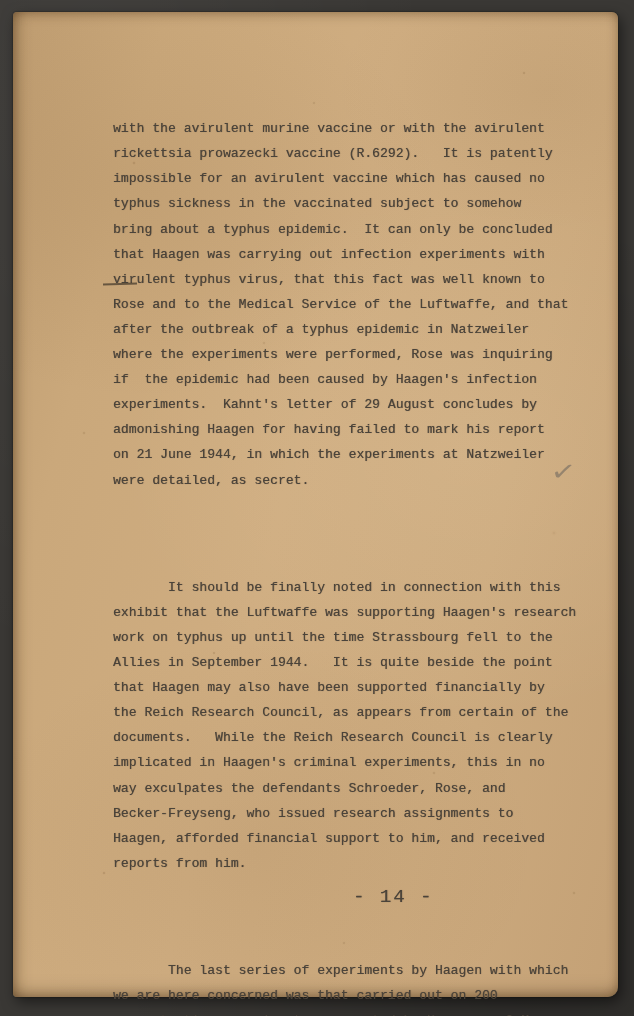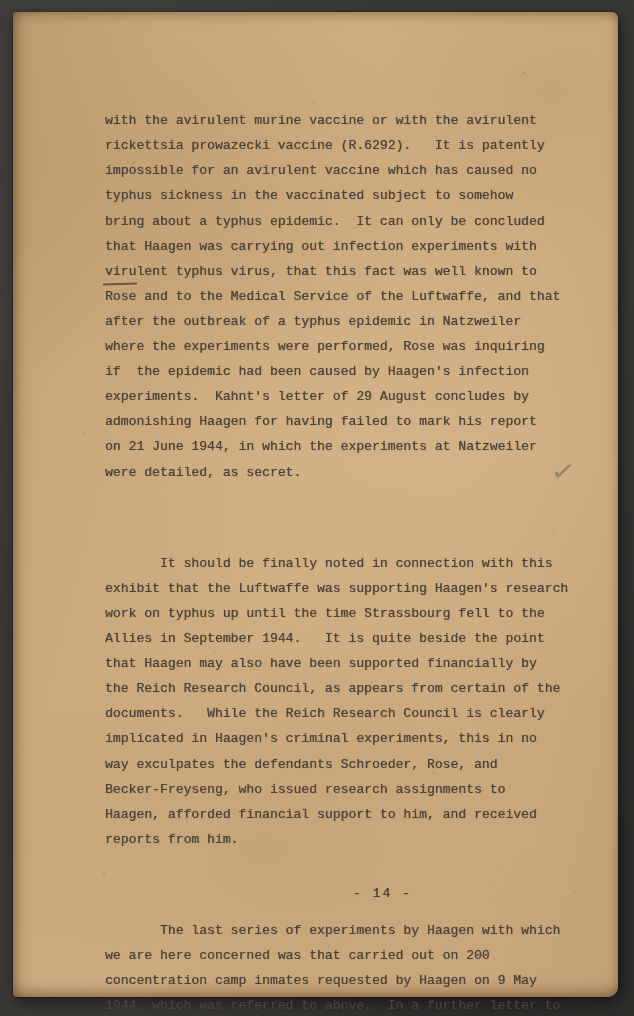--- a/index.html
+++ b/index.html
@@ -57,25 +57,25 @@
     position: absolute;
     left: 84px; top: 38px;
     width: 485px;
     white-space: pre;
     font-size: 13px;
     line-height: 25.1px;
     letter-spacing: 0.05px;
     color: #4a433a;
     text-shadow: 0.4px 0.4px 0.7px rgba(66,56,44,0.65);
   }
-  .paragraph { margin: 8px; }
+  .paragraph { margin: 16px; }
   .page-number {
     position: absolute;
     left: 340px; top: 874px;
-    font-size: 13px;
+    font-size: 19px;
     letter-spacing: 2px;
     color: #4a433a;
     text-shadow: 0.4px 0.4px 0.7px rgba(66,56,44,0.65);
   }
   .checkmark {
     position: absolute;
     left: 541px; top: 441px;
     font-size: 30px;
     color: #847767;
     opacity: 0.75;

